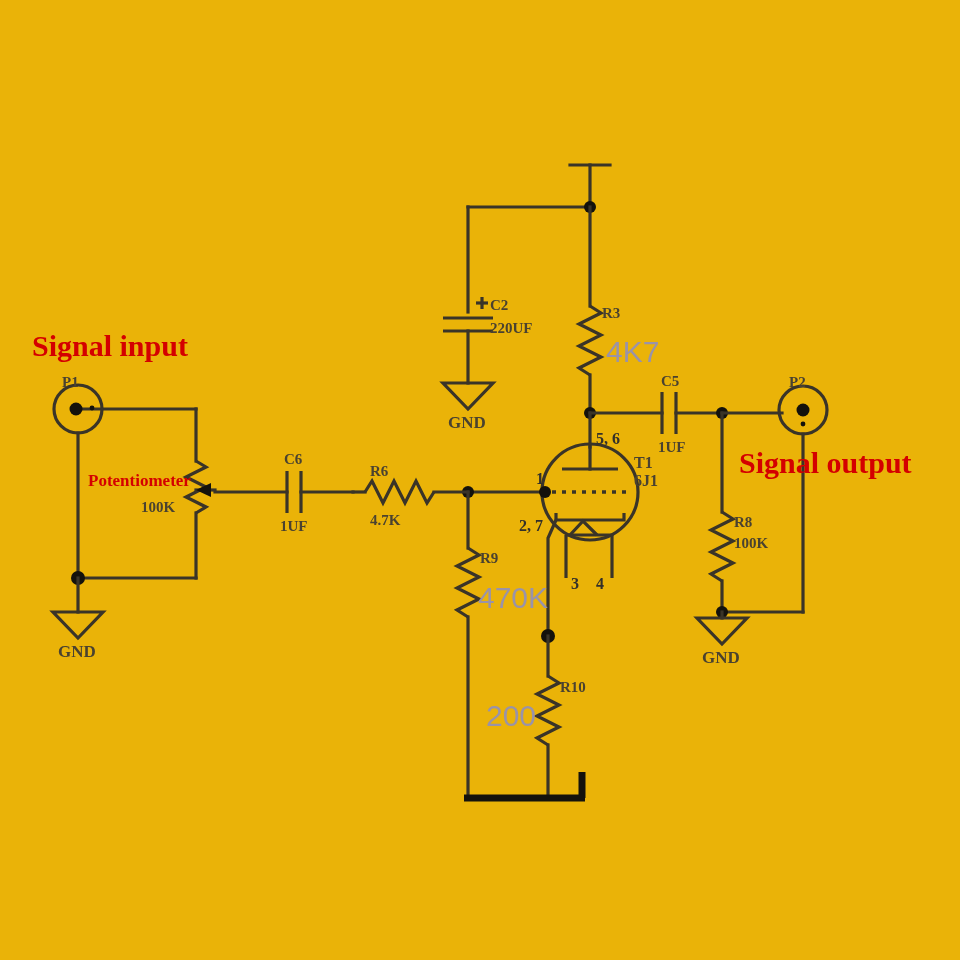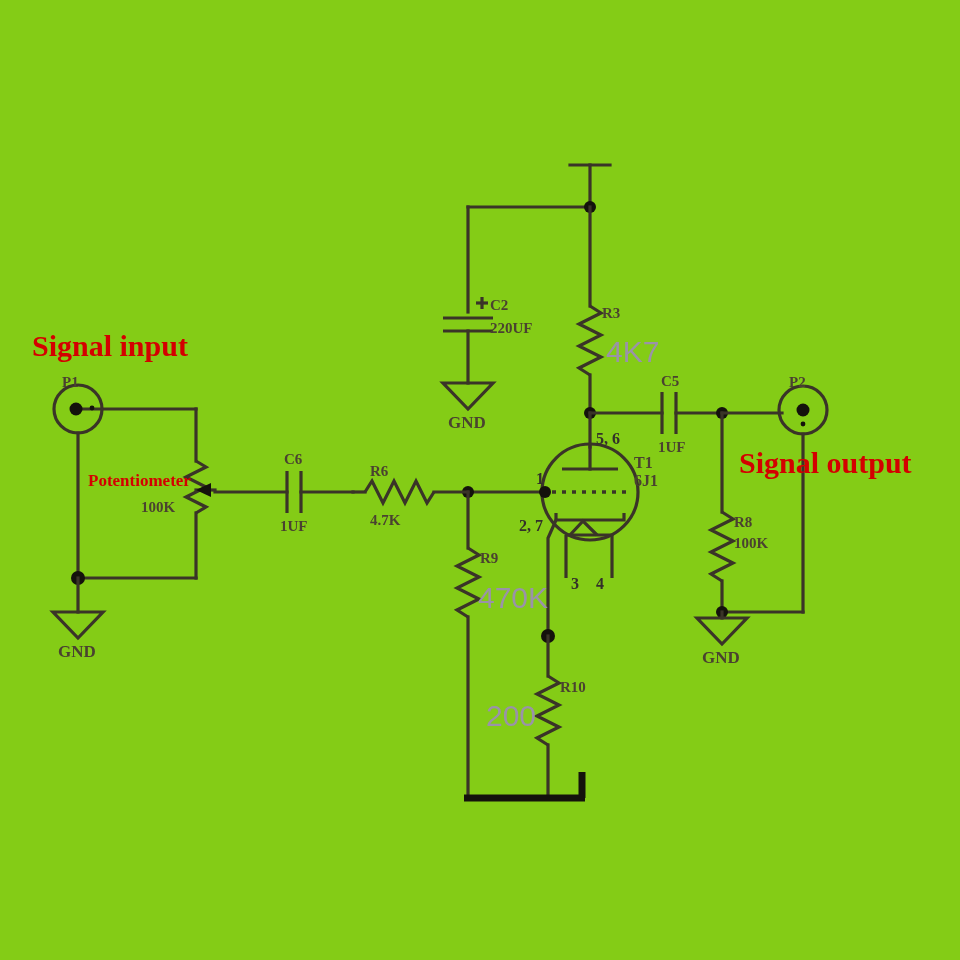--- a/index.html
+++ b/index.html
@@ -4,21 +4,21 @@
 <style>
   html, body {
     margin: 0;
     padding: 0;
     background: #ffffff;
   }
   #sheet {
     position: relative;
     width: 960px;
     height: 960px;
-    background: #84cc16;
+    background: #eab308;
     overflow: hidden;
     font-family: "Liberation Serif", serif;
   }
   svg#schematic {
     position: absolute;
     left: 0;
     top: 0;
     width: 960px;
     height: 960px;
     display: block;

